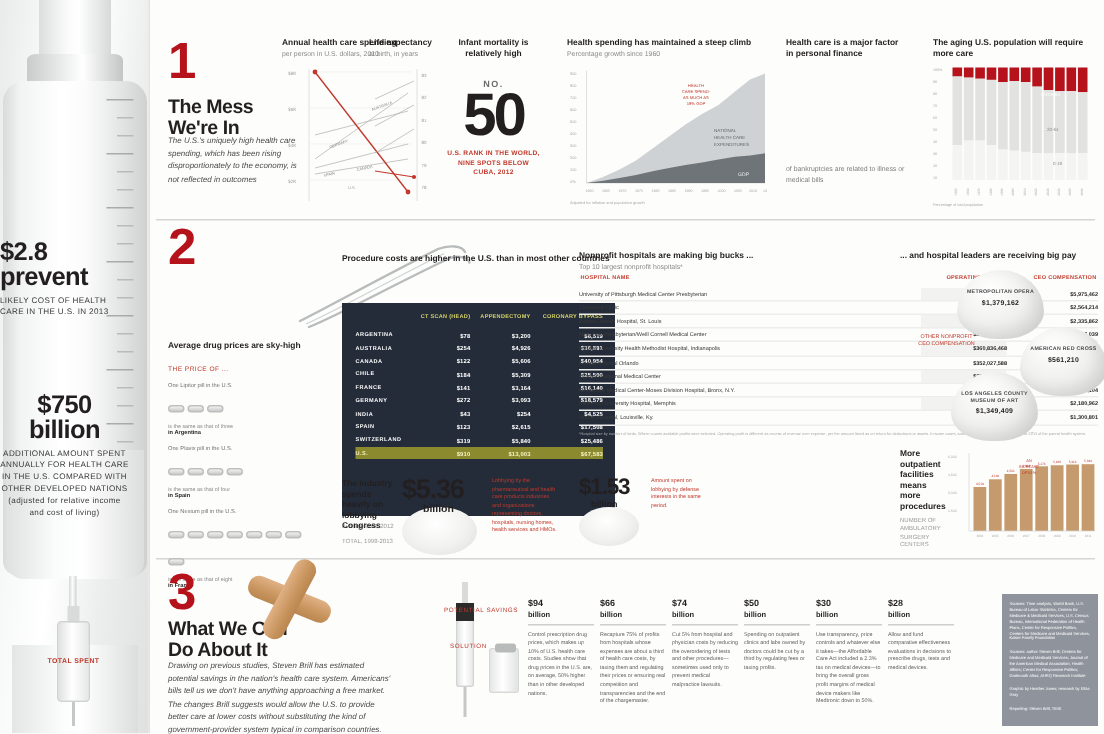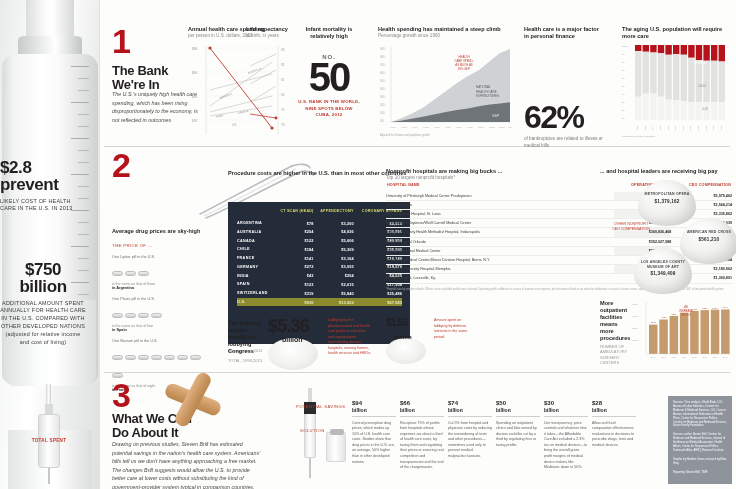--- a/index.html
+++ b/index.html
@@ -195,21 +195,21 @@
     <div class="sy-plunger"></div>
       <div class="sy-barrel"></div>
       <div class="sy-needle"></div>
     <div class="sy-tag">TOTAL SPENT</div>
   </div>
 
   <div class="hrule" style="left:104px; top:146px; width:626px;"></div>
   <div class="hrule" style="left:104px; top:372px; width:626px;"></div>
 
   <div class="sec-num" style="left:112px; top:28px;">1</div>
-  <div class="sec-title" style="left:112px; top:64px;">The Bank
+  <div class="sec-title" style="left:112px; top:64px;">The Mess
 We're In</div>
   <div class="sec-deck" style="left:112px; top:90px;">The U.S.'s uniquely high health care spending, which has been rising disproportionately to the economy, is not reflected in outcomes</div>
 
   <div class="chart-box" style="left:188px; top:26px; width:88px;">
     <div class="hd">Annual health care spending</div>
     <div class="sub">per person in U.S. dollars, 2010</div>
   </div>
   <svg class="pos" style="left:190px; top:44px;" width="86" height="96">
     <line x1="16" y1="2" x2="16" y2="90" stroke="#d5d5d3" stroke-width="0.5"></line>
     <g font-size="3.2" fill="#a0a0a0" font-family="Liberation Sans, sans-serif">
@@ -311,21 +311,20 @@
         <text x="122" y="84">2010</text>
         <text x="130" y="84">13</text>
     </g>
     <text x="0" y="92" font-size="2.6" fill="#a8a8a8" font-family="Liberation Sans, sans-serif">Adjusted for inflation and population growth</text>
   </svg>
 
   <div class="chart-box" style="left:524px; top:26px; width:80px;">
     <div class="hd">Health care is a major factor in personal finance</div>
   </div>
   <div class="pos" style="left:524px; top:104px; width:84px;">
-    <div class="pct">62%</div>
     <div class="pct-cap">of bankruptcies are related to illness or medical bills</div>
   </div>
 
   <div class="chart-box" style="left:622px; top:26px; width:110px;">
     <div class="hd">The aging U.S. population will require more care</div>
   </div>
   <svg class="pos" style="left:622px; top:42px;" width="110" height="98">
     <g font-size="2.4" fill="#a8a8a8" font-family="Liberation Sans, sans-serif">
       <text x="0" y="5">100%</text>
         <text x="0" y="13">90</text>
@@ -600,21 +599,21 @@
   <div class="pos" style="left:228px; top:320px; width:34px;">
     <div class="hd">The industry spends heavily on lobbying Congress</div>
     <div class="tiny" style="margin-top:3px;">TOTAL, 1998-2013</div>
   </div>
   <div class="coin" style="left:268px; top:338px;"></div>
   <div class="lob-num" style="left:268px; top:318px;">$5.36</div>
   <div class="lob-unit" style="left:282px; top:336px;">billion</div>
   <div class="pos" style="left:328px; top:318px; width:44px; font-size:3.6px; line-height:1.55; color:#c0392b;">Lobbying by the pharmaceutical and health care products industries and organizations representing doctors, hospitals, nursing homes, health services and HMOs.</div>
 
   <div class="coin" style="left:386px; top:338px; width:40px; height:26px;"></div>
-  <div class="lob-num" style="left:386px; top:318px; font-size:10px;">$1.53</div>
+  <div class="lob-num" style="left:386px; top:318px; font-size:15px;">$1.53</div>
   <div class="lob-unit" style="left:394px; top:334px; font-size:6px;">billion</div>
   <div class="pos" style="left:434px; top:318px; width:40px; font-size:3.6px; line-height:1.55; color:#c0392b;">Amount spent on lobbying by defense interests in the same period.</div>
 
   <div class="pos" style="left:600px; top:300px; width:30px;">
     <div class="hd">More outpatient facilities means more procedures</div>
     <div class="tiny" style="margin-top:2px;">NUMBER OF AMBULATORY SURGERY CENTERS</div>
   </div>
   <svg class="pos" style="left:632px; top:296px;" width="100" height="68">
     <g id="outpatient-bars">
         <rect x="17" y="28.674999999999997" width="8.5" height="29.325000000000003" fill="#c59a6c"></rect>

